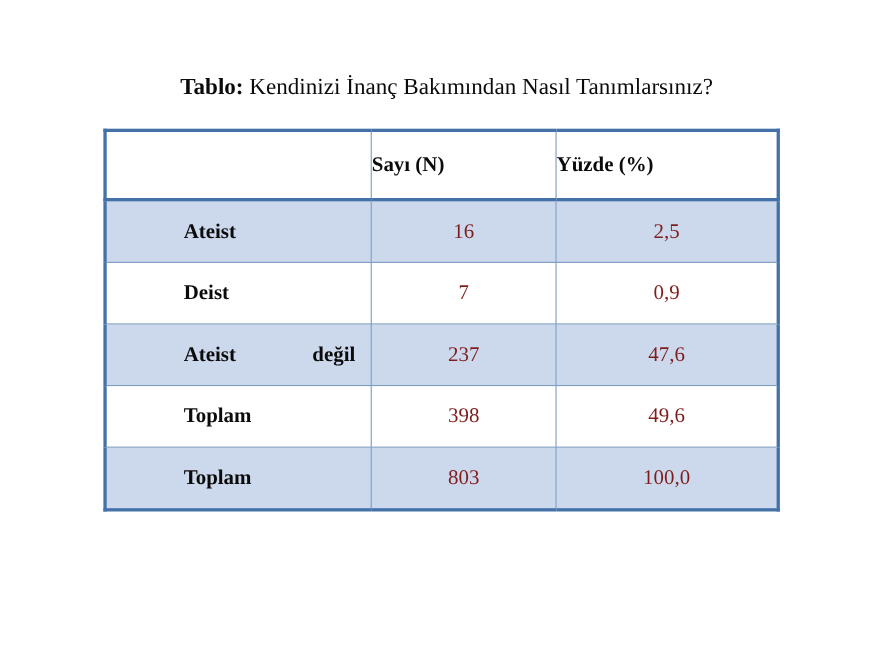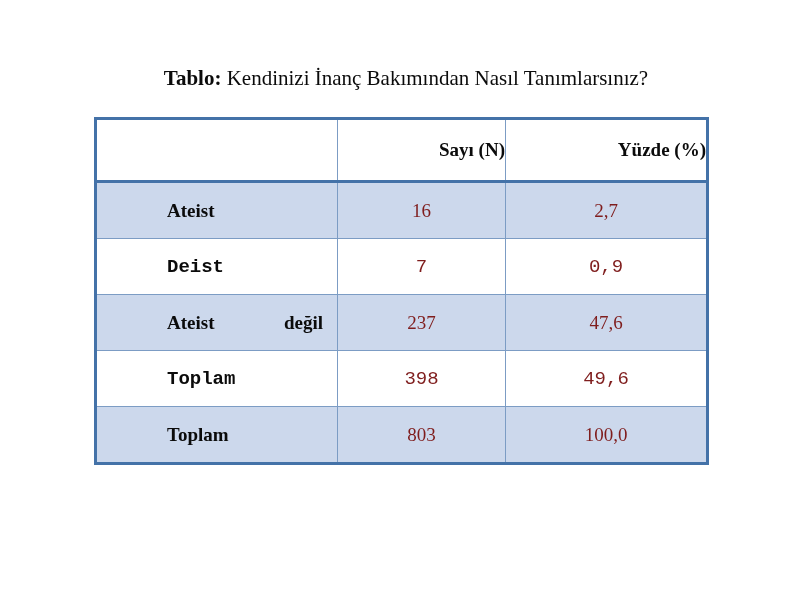--- a/index.html
+++ b/index.html
@@ -74,29 +74,29 @@
   table.data-table td:last-child     { border-right: 3px solid #4472a8; }
 
   
   tr.header-row td {
     background: #ffffff;
     height: 60px;
     border-bottom: 3px solid #4472a8;
   }
   .hdr-text {
     display: block;
-    text-align: right;
+    text-align: left;
     font-weight: bold;
     font-size: 19px;
     color: #0b0b0b;
   }
 
   
   tr.shaded td { background: #ccd8ec; }
-  tr.plain  td { background: #ffffff; font-family: Liberation Mono, monospace; }
+  tr.plain  td { background: #ffffff; }
 
   
   .cell-label {
     display: block;
     margin-left: 70px;
     margin-right: 14px;
     font-weight: bold;
     font-size: 19px;
     color: #0b0b0b;
     text-align: justify;
@@ -147,21 +147,21 @@
         </tr>
 
         <tr class="shaded">
           <td>
             <span class="cell-label single">Ateist</span>
           </td>
           <td>
             <span class="cell-num">16</span>
           </td>
           <td>
-            <span class="cell-num">2,7</span>
+            <span class="cell-num">2,5</span>
           </td>
         </tr>
 
         <tr class="plain">
           <td>
             <span class="cell-label single">Deist</span>
           </td>
           <td>
             <span class="cell-num">7</span>
           </td>

